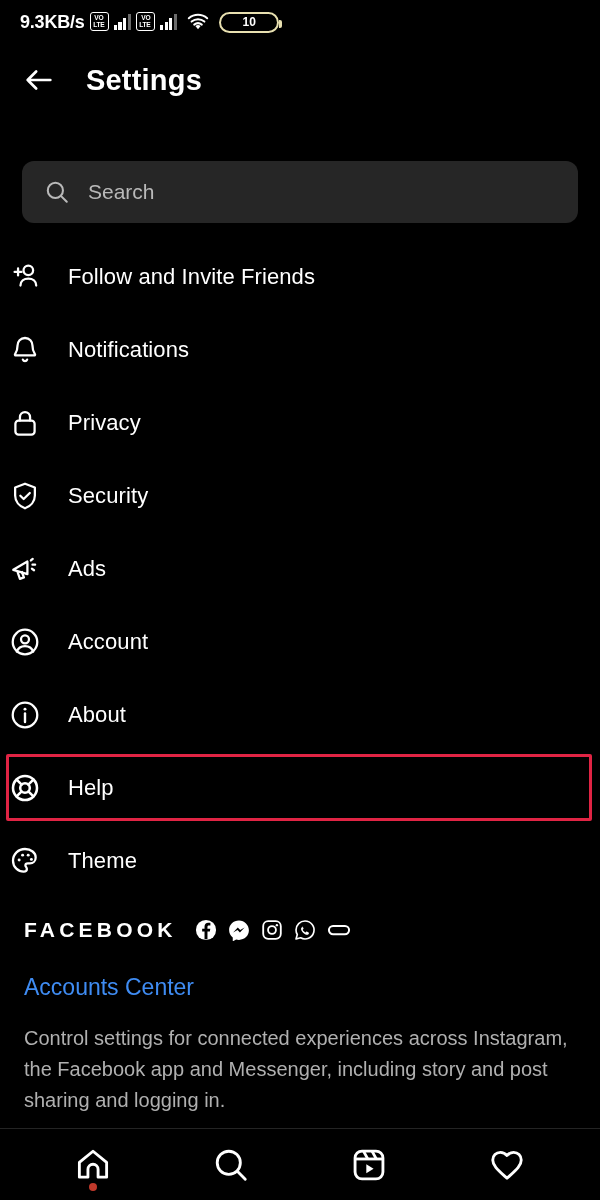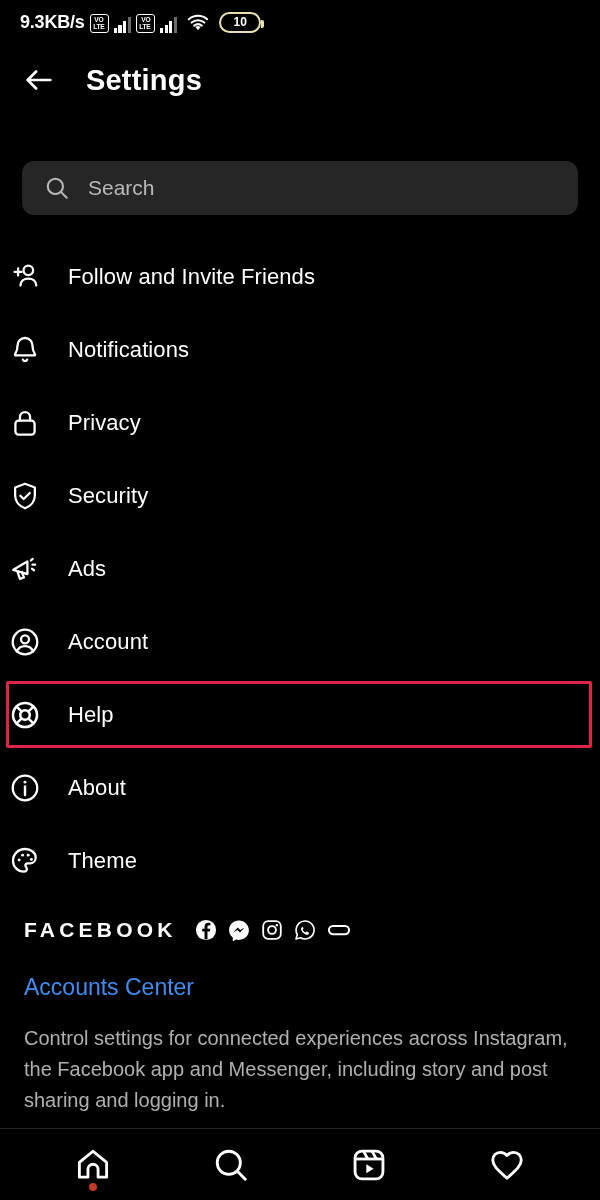--- a/index.html
+++ b/index.html
@@ -24,41 +24,41 @@
     top: 0; left: 0;
     width: 600px;
     height: 44px;
     display: flex;
     align-items: center;
     justify-content: space-between;
     padding: 0 16px 0 20px;
   }
   .sb-left { display: flex; align-items: center; gap: 10px; }
   .sb-time { font-size: 22px; font-weight: bold; letter-spacing: .2px; color:#fff; }
-  .sb-right { display: flex; align-items: flex-end; gap: 5px; }
+  .sb-right { display: flex; align-items: flex-start; gap: 5px; }
   .sb-net { font-size: 18px; font-weight: bold; color:#fff; letter-spacing:-.2px; }
   .volte-badge {
     width: 19px; height: 19px;
     border: 1.6px solid #fff;
     border-radius: 3px;
     display: flex; flex-direction: column;
     align-items: center; justify-content: center;
     line-height: 1;
     font-size: 7px; font-weight: bold;
     letter-spacing: -0.3px;
   }
   .volte-badge span { display:block; transform: scaleX(.95); }
   .bars { display: flex; align-items: flex-end; gap: 1.5px; height: 18px; }
   .bars i { display: block; width: 3.2px; background: #fff; }
   .bars i:nth-child(1){ height: 5px; }
   .bars i:nth-child(2){ height: 8px; }
   .bars i:nth-child(3){ height: 12px; }
   .bars i:nth-child(4){ height: 16px; background:#6b6b6b; }
   .battery {
-    width: 42px; height: 21px;
+    width: 60px; height: 21px;
     border: 2px solid #e8e0b0;
     border-radius: 11px;
     display:flex; align-items:center; justify-content:center;
     font-size: 12px; font-weight: bold; color:#fff;
     position: relative;
   }
   .battery::after{
     content:''; position:absolute; right:-5px; top:6px;
     width:3px; height:8px; background:#e8e0b0; border-radius:0 2px 2px 0;
   }
@@ -71,21 +71,21 @@
     display: flex; align-items: center;
     padding-left: 22px;
     gap: 30px;
   }
   .back-btn { width: 34px; height: 34px; display:flex; align-items:center; justify-content:center; cursor:pointer; }
   .page-title { font-size: 29px; font-weight: bold; letter-spacing: .2px; }
 
   
   .search-wrap {
     position:absolute; top:161px; left:22px;
-    width:556px; height:54px;
+    width:556px; height:62px;
     background:#262626; border-radius:12px;
     display:flex; align-items:center; gap:18px;
     padding-left:22px; cursor:text;
   }
   .search-ph { font-size:21px; color:#b9b9b9; }
 
   
   .menu { position:absolute; top:240px; left:0; width:600px; }
   .menu-row {
     position:relative;
@@ -254,40 +254,40 @@
       <span class="menu-ico">
         <svg width="32" height="32" viewBox="0 0 24 24">
           <circle cx="12" cy="12" r="9.2" stroke="#fff" stroke-width="1.7" fill="none"></circle>
           <circle cx="12" cy="10" r="3" stroke="#fff" stroke-width="1.7" fill="none"></circle>
           <path d="M5.9 19.2c.9-2.6 3.2-4.1 6.1-4.1s5.2 1.5 6.1 4.1" stroke="#fff" stroke-width="1.7" fill="none" stroke-linecap="round"></path>
         </svg>
       </span>
       <span class="menu-label">Account</span>
     </div>
 
+    <div class="menu-row">
+      <span class="menu-ico">
+        <svg width="32" height="32" viewBox="0 0 24 24">
+          <circle cx="12" cy="12" r="9.2" stroke="#fff" stroke-width="1.7" fill="none"></circle>
+          <circle cx="12" cy="7.6" r="1.1" fill="#fff"></circle>
+          <path d="M12 10.8v6.4" stroke="#fff" stroke-width="1.8" stroke-linecap="round"></path>
+        </svg>
+      </span>
+      <span class="menu-label">About</span>
+    </div>
+
     <div class="menu-row highlighted">
       <span class="menu-ico">
         <svg width="32" height="32" viewBox="0 0 24 24">
           <circle cx="12" cy="12" r="9" stroke="#fff" stroke-width="1.9" fill="none"></circle>
           <circle cx="12" cy="12" r="3.6" stroke="#fff" stroke-width="1.9" fill="none"></circle>
           <path d="M5.7 5.7l3.8 3.8M18.3 5.7l-3.8 3.8M5.7 18.3l3.8-3.8M18.3 18.3l-3.8-3.8" stroke="#fff" stroke-width="1.9" stroke-linecap="round"></path>
         </svg>
       </span>
       <span class="menu-label">Help</span>
-    </div>
-
-    <div class="menu-row">
-      <span class="menu-ico">
-        <svg width="32" height="32" viewBox="0 0 24 24">
-          <circle cx="12" cy="12" r="9.2" stroke="#fff" stroke-width="1.7" fill="none"></circle>
-          <circle cx="12" cy="7.6" r="1.1" fill="#fff"></circle>
-          <path d="M12 10.8v6.4" stroke="#fff" stroke-width="1.8" stroke-linecap="round"></path>
-        </svg>
-      </span>
-      <span class="menu-label">About</span>
     </div>
 
     <div class="menu-row">
       <span class="menu-ico">
         <svg width="32" height="32" viewBox="0 0 24 24">
           <path d="M12 3c-5 0-9 3.9-9 8.8 0 4.9 4 8.2 8 8.2 1.6 0 2.4-.9 2.4-2 0-1.4-1.1-1.7-1.1-2.7 0-.9.7-1.5 1.8-1.5h1.6c2.4 0 4.3-1.9 4.3-4.5C20 5.9 16.6 3 12 3z" stroke="#fff" stroke-width="1.7" fill="none" stroke-linejoin="round"></path>
           <circle cx="7.6" cy="11.2" r="1.1" fill="#fff"></circle>
           <circle cx="10.2" cy="7.6" r="1.1" fill="#fff"></circle>
           <circle cx="14.4" cy="7.6" r="1.1" fill="#fff"></circle>
           <circle cx="16.8" cy="10.8" r="1.1" fill="#fff"></circle>

